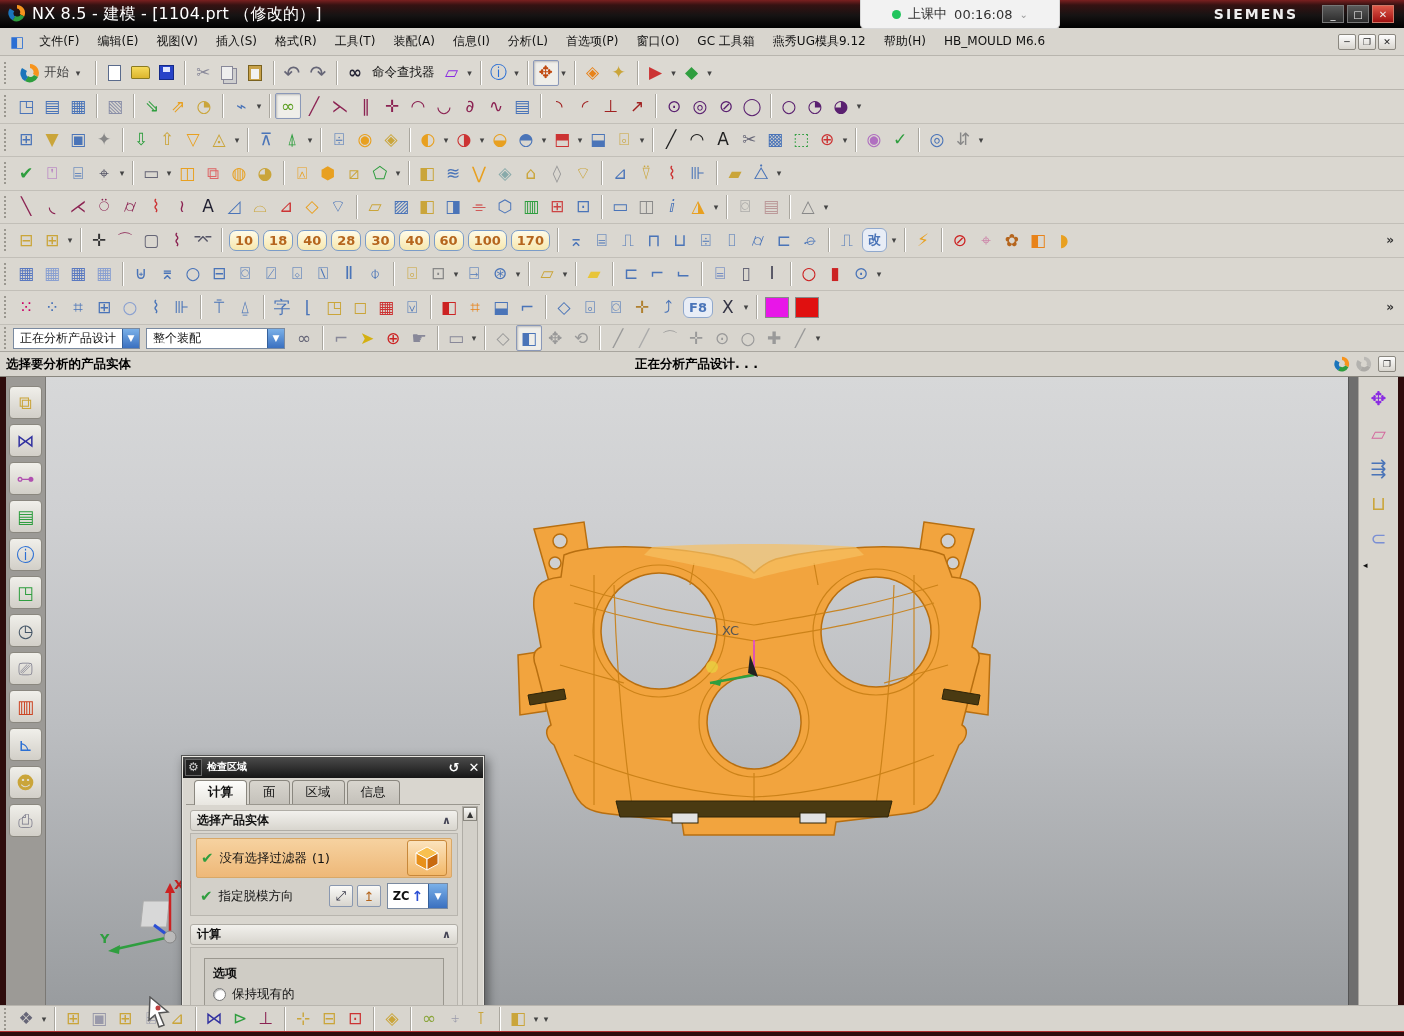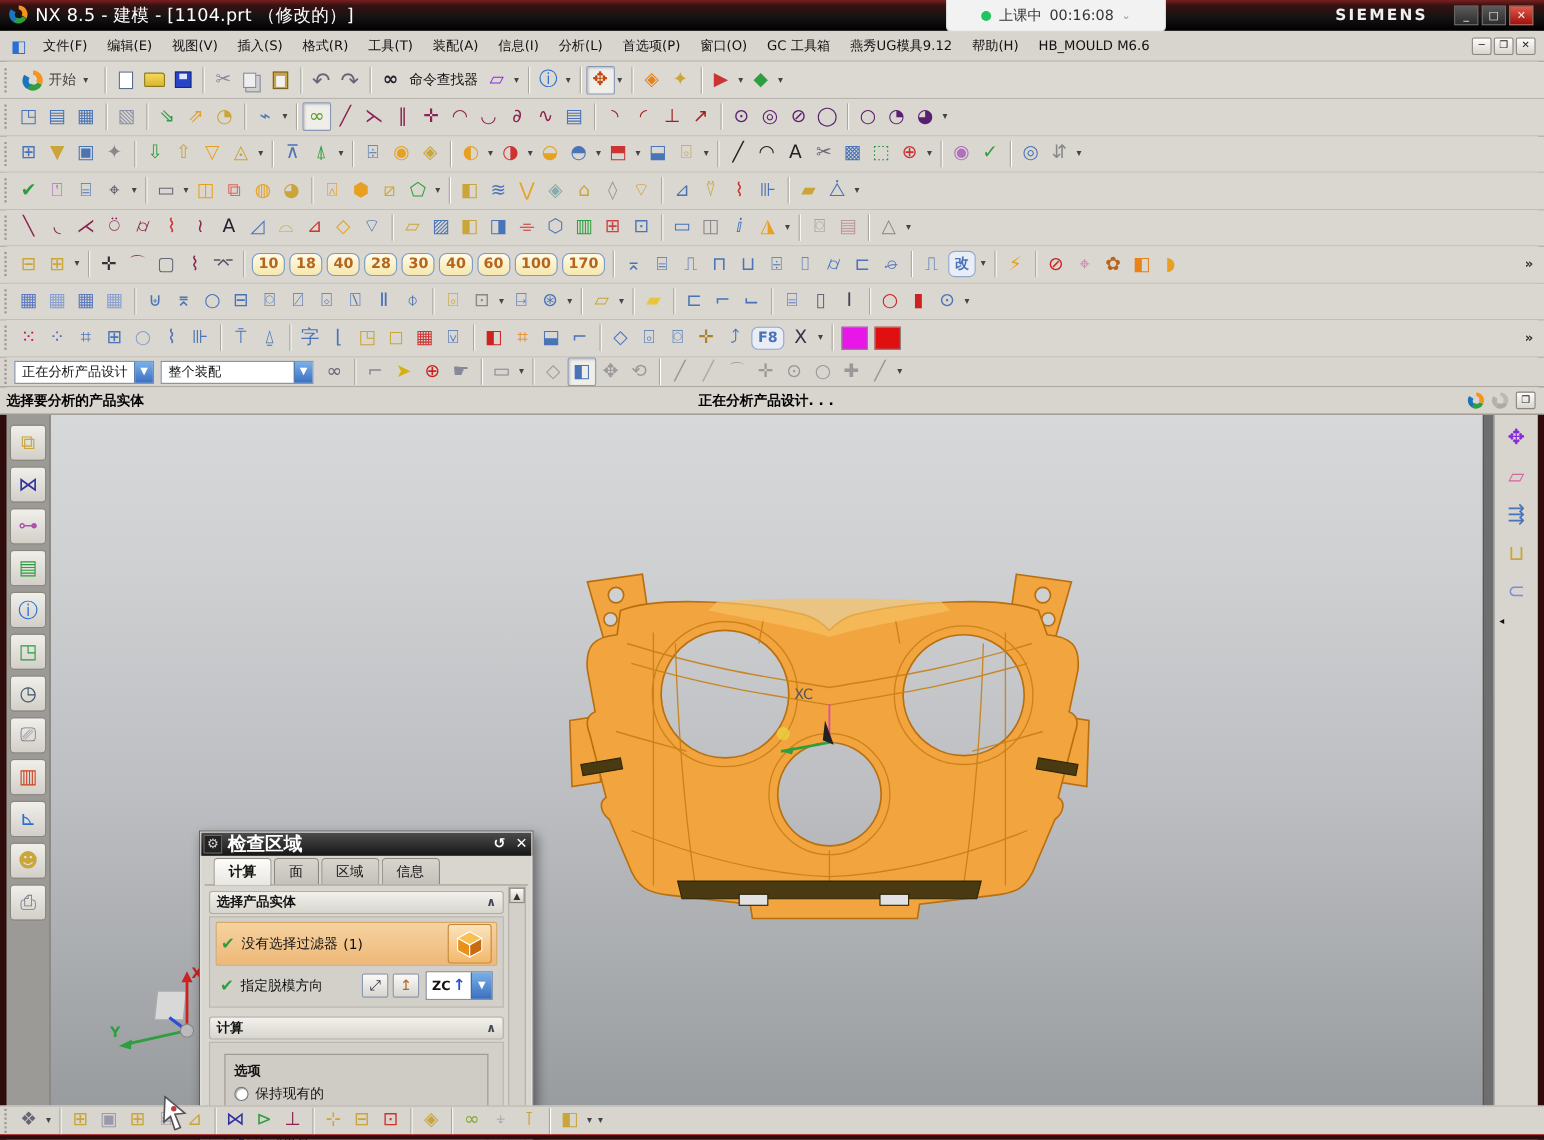--- a/index.html
+++ b/index.html
@@ -112,21 +112,21 @@
   
   .model { position:absolute; left:458px; top:138px; z-index:4; }
 
   
   .dialog { position:absolute; left:181px; top:378px; width:304px; height:628px; z-index:30;
     background:#d9d6cf; border:1px solid #555; box-shadow:3px 4px 10px rgba(0,0,0,.45);
     outline:1px solid #e8e6e0; outline-offset:-2px; }
   .dlg-title { height:22px; background:linear-gradient(180deg,#4e4e4e,#161616); display:flex; align-items:center; color:#fff; }
   .dlg-gear { width:17px; height:17px; margin:0 5px 0 3px; background:#222; border:1px solid #666;
     display:flex; align-items:center; justify-content:center; color:#ccc; font-size:12px; }
-  .dlg-title .t { font-weight:bold; font-size:17px; flex:1; }
+  .dlg-title .t { font-weight:bold; font-size:10px; flex:1; }
   .dlg-tbtn { width:20px; text-align:center; font-size:13px; color:#fff; font-weight:bold; }
   .dlg-body { position:absolute; left:4px; right:4px; top:24px; bottom:4px; background:#d9d6cf; }
   .tabs { display:flex; align-items:flex-end; height:25px; border-bottom:1px solid #9a978f; padding-left:8px; gap:2px; }
   .tab { padding:3px 13px; font-size:12.5px; background:linear-gradient(#d8d5ce,#c4c1ba); border:1px solid #8a877f;
     border-bottom:none; border-radius:4px 4px 0 0; color:#111; }
   .tab.active { background:linear-gradient(#fdfdfb,#e8e6e0); font-weight:bold; position:relative; top:1px; padding-bottom:4px; }
   .dlg-content { position:absolute; left:2px; right:20px; top:26px; bottom:52px; }
   .grouphdr { display:flex; align-items:center; height:21px; background:linear-gradient(#f2f1ed,#d8d5ce);
     border:1px solid #b0ada6; border-radius:3px; margin:4px 2px 0 2px; padding:0 6px; font-weight:bold; color:#111; }
   .grouphdr .caret { margin-left:auto; color:#445; font-size:11px; }

